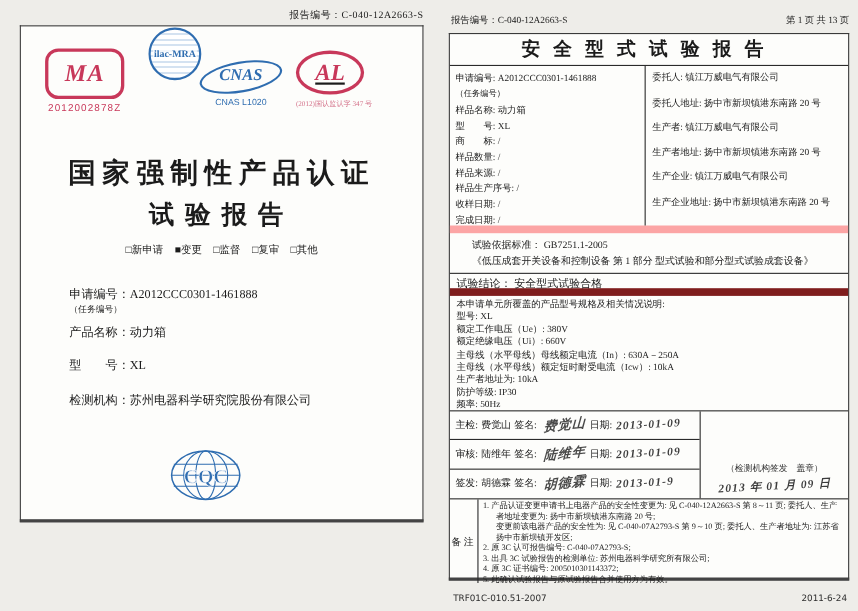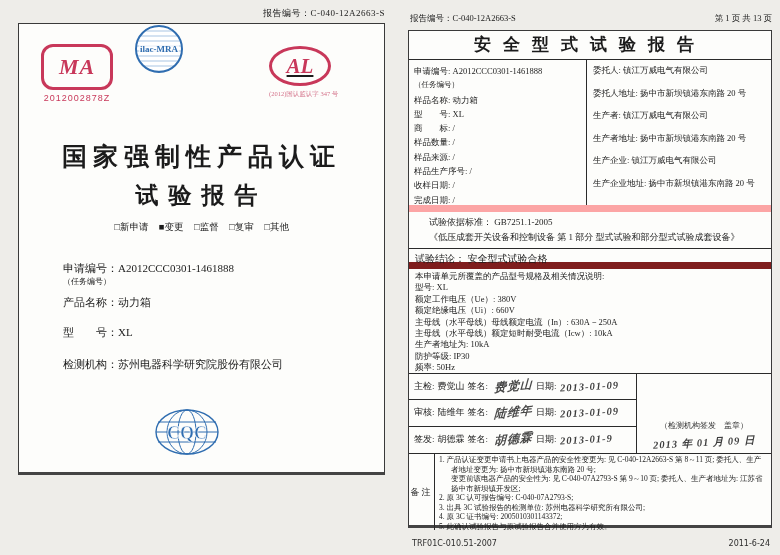--- a/index.html
+++ b/index.html
@@ -86,20 +86,26 @@
       </div>
     <div class="cma-cap">2012002878Z</div>
   </div>
 
   <div class="logo" style="left:116px;top:1px;">
     <div class="ilac-circle">
         <span>ilac-MRA</span>
       </div>
   </div>
 
+  <div class="logo" style="left:162px;top:30px;">
+    <div class="cnas-wrap">
+        <span>CNAS</span>
+      </div>
+    <div class="cnas-cap">CNAS L1020</div>
+  </div>
 
   <div class="logo" style="left:250px;top:22px;">
     <div class="al-box">
         <span>AL</span>
       </div>
     <div class="al-cap">(2012)国认监认字 347 号</div>
   </div>
 
   <div class="lp-title1">国家强制性产品认证</div>
   <div class="lp-title2">试验报告</div>

